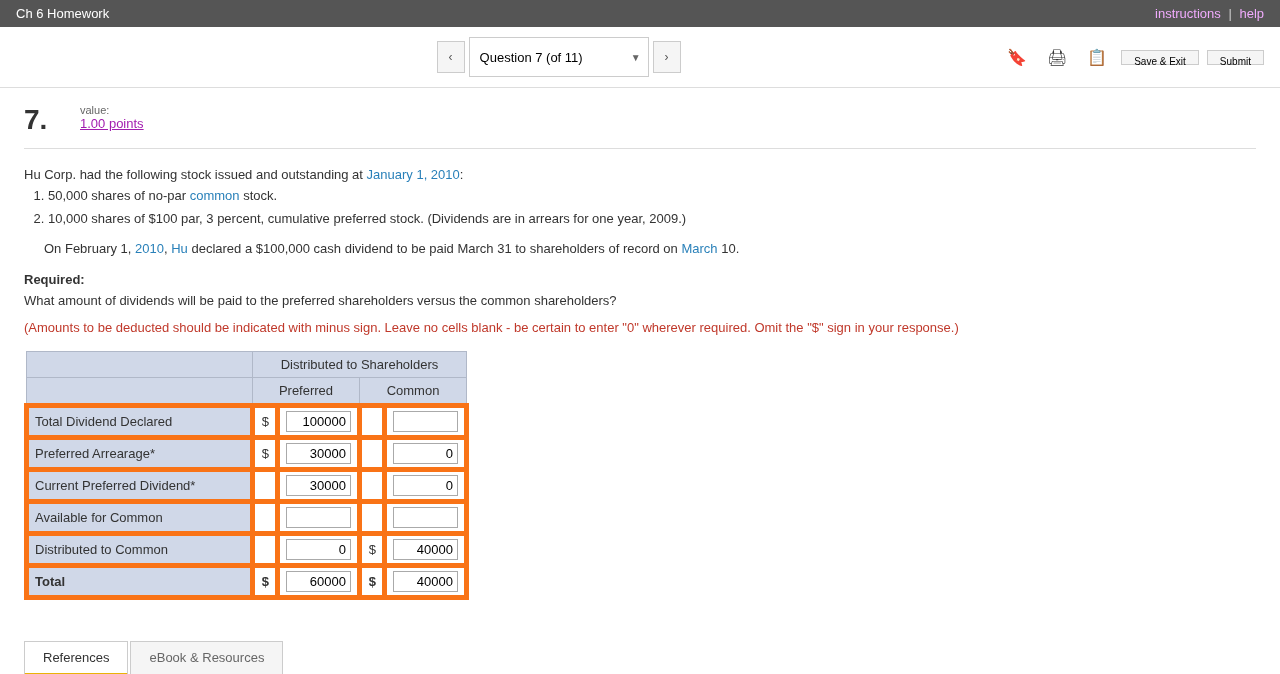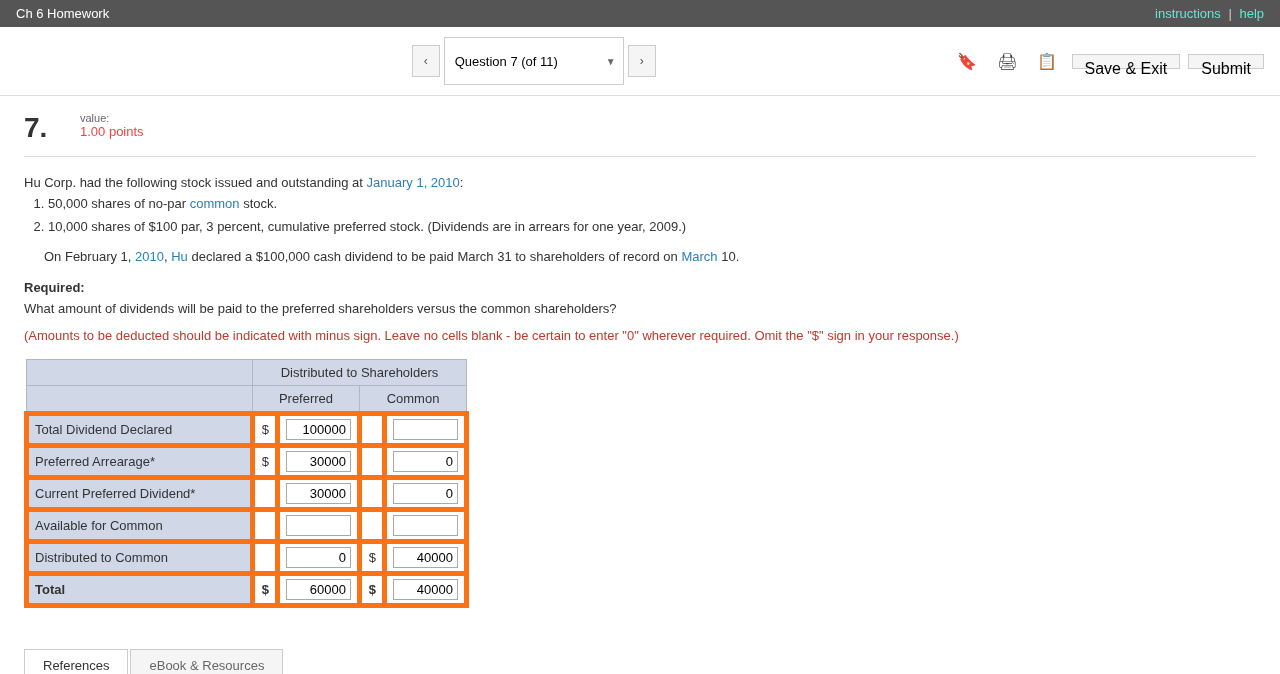--- a/index.html
+++ b/index.html
@@ -9,21 +9,21 @@
     .top-bar {
       background: #555;
       color: #fff;
       padding: 6px 16px;
       display: flex;
       justify-content: space-between;
       align-items: center;
     }
     .top-bar-title { font-size: 13px; }
     .top-bar-links { font-size: 13px; }
-    .top-bar-links a { color: #5eead4; text-decoration: none; text-align: center; }
+    .top-bar-links a { color: #f0abfc; text-decoration: none; text-align: center; }
     .top-bar-links span { color: #ccc; margin: 0 4px; }
 
     
     .nav-bar {
       border-bottom: 1px solid #ddd;
       padding: 10px 16px;
       display: flex;
       justify-content: space-between;
       align-items: center;
     }
@@ -42,21 +42,21 @@
     }
     .nav-select {
       border: 1px solid #ccc;
       padding: 5px 28px 5px 10px;
       font-size: 13px;
       background: #fff;
       appearance: none;
       -webkit-appearance: none;
       cursor: pointer;
       position: relative;
-      height: 48px;
+      height: 40px;
       width: 180px;
     }
     .nav-select-wrapper {
       position: relative;
       display: inline-block;
     }
     .nav-select-wrapper::after {
       content: '▼';
       position: absolute;
       right: 8px;
@@ -75,31 +75,31 @@
       justify-content: center;
       cursor: pointer;
       font-size: 16px;
       color: #333;
     }
     .btn-save-exit, .btn-submit {
       border: 1px solid #ccc;
       background: #f5f5f5;
       padding: 5px 12px;
       cursor: pointer;
-      font-size: 16px;
+      font-size: 10px;
       height: 15px;
     }
 
     
     .content { padding: 16px 24px; }
 
     .question-header { display: flex; align-items: flex-start; margin-bottom: 12px; }
     .question-number { font-size: 28px; font-weight: bold; color: #333; margin-right: 16px; min-width: 40px; }
     .question-meta { font-size: 11px; color: #666; }
-    .question-meta .points { font-size: 13px; color: #ef4444; }
+    .question-meta .points { font-size: 13px; color: #a21caf; text-decoration: underline; }
 
     .divider { border: none; border-top: 1px solid #ddd; margin: 8px 0 16px 0; }
 
     .question-body { margin-left: 0; }
     .question-text { font-size: 13px; line-height: 1.6; margin-bottom: 8px; }
     .question-text ol { margin-left: 24px; }
     .question-text ol li { margin-bottom: 2px; }
     .highlight-blue { color: #2980b9; }
 
     .required-label { font-weight: bold; margin-bottom: 4px; }

